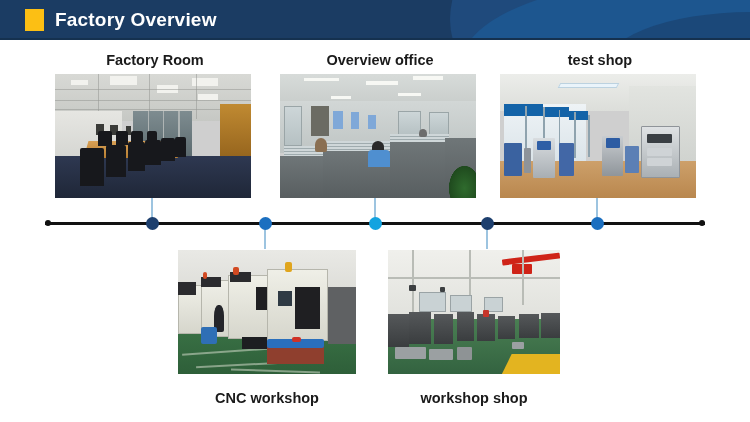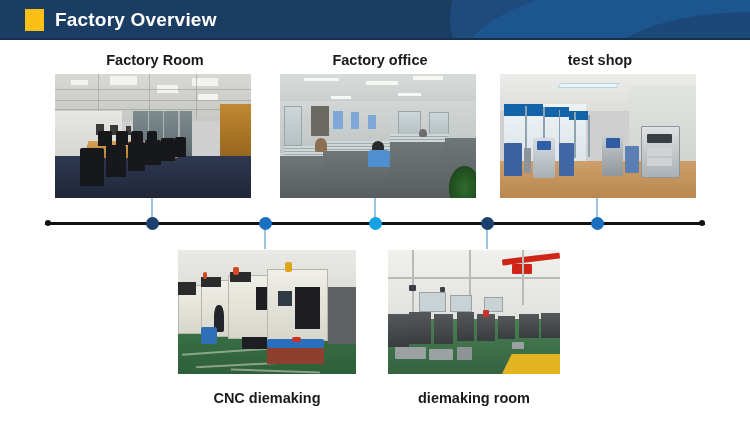--- a/index.html
+++ b/index.html
@@ -162,21 +162,21 @@
 <div class="header">
   <div class="wave-a"></div>
   <div class="wave-b"></div>
   <div class="wave-c"></div>
   <div class="hdr-mark"></div>
   <div class="hdr-title">Factory Overview</div>
   <div class="bottom-rule"></div>
 </div>
 
 <div class="caption" style="left:55px; top:52px; width:200px;">Factory Room</div>
-<div class="caption" style="left:280px; top:52px; width:200px;">Factory office</div>
+<div class="caption" style="left:280px; top:52px; width:200px;">Overview office</div>
 <div class="caption" style="left:500px; top:52px; width:200px;">test shop</div>
 
 <div class="photo" style="left:55px; top:74px; width:196px; height:124px;">
   <div class="scene">
     <div class="mr-ceiling"></div>
     <div class="mr-tile" style="left:28%;top:2%;width:14%;height:7%;"></div>
     <div class="mr-tile" style="left:52%;top:9%;width:11%;height:6%;"></div>
     <div class="mr-tile" style="left:70%;top:3%;width:13%;height:7%;"></div>
     <div class="mr-tile" style="left:73%;top:16%;width:10%;height:5%;"></div>
     <div class="mr-tile" style="left:8%;top:5%;width:9%;height:4%;"></div>
@@ -346,14 +346,14 @@
     <div class="dm-mach" style="left:76%;top:52%;width:12%;height:19%;"></div>
     <div class="dm-mach" style="left:89%;top:51%;width:11%;height:20%;"></div>
     <div class="dm-part" style="left:55%;top:48%;width:4%;height:6%;background:#c5352a;"></div>
     <div class="dm-part" style="left:4%;top:78%;width:18%;height:10%;"></div>
     <div class="dm-part" style="left:24%;top:80%;width:14%;height:9%;"></div>
     <div class="dm-part" style="left:40%;top:78%;width:9%;height:11%;background:#8e9395;"></div>
     <div class="dm-part" style="left:72%;top:74%;width:7%;height:6%;"></div>
   </div>
 </div>
 
-<div class="caption" style="left:167px; top:390px; width:200px;">CNC diemaking</div>
-<div class="caption" style="left:374px; top:390px; width:200px;">diemaking room</div>
+<div class="caption" style="left:167px; top:390px; width:200px;">CNC workshop</div>
+<div class="caption" style="left:374px; top:390px; width:200px;">workshop shop</div>
 
 </body></html>

